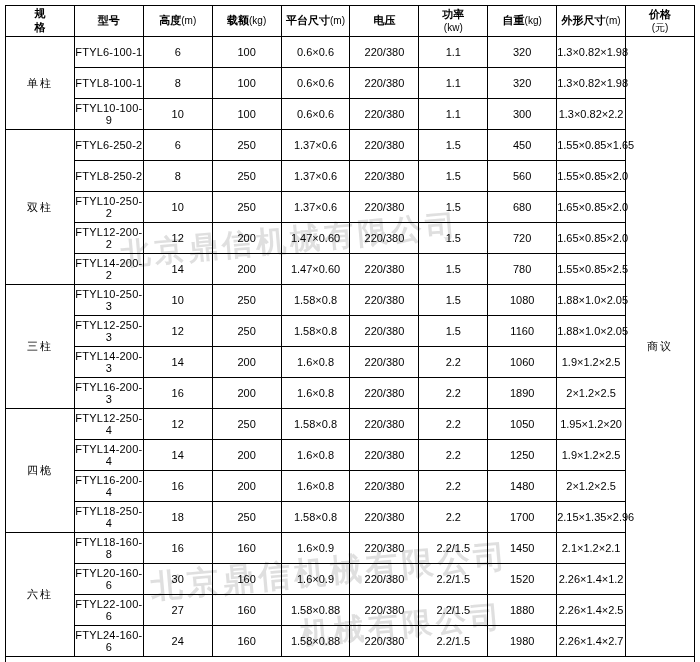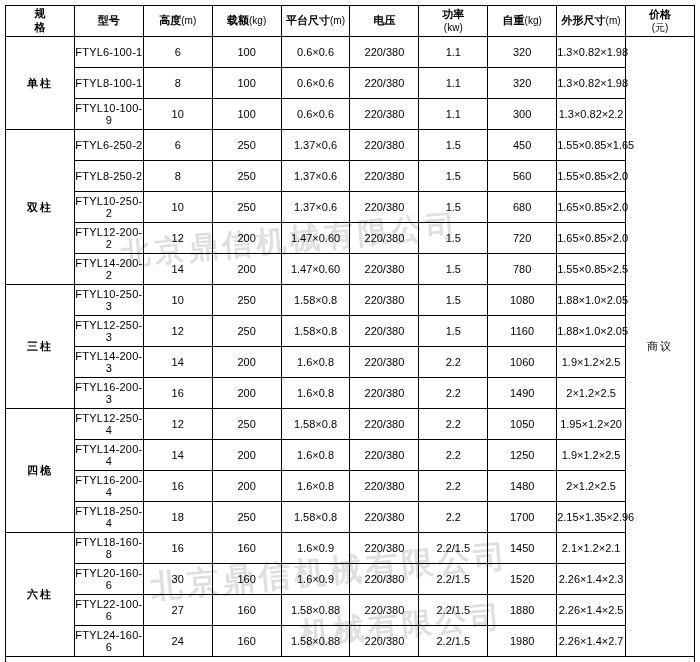--- a/index.html
+++ b/index.html
@@ -43,21 +43,21 @@
     font-weight: bold;
     font-size: 12px;
     height: 46px;
     line-height: 1.25;
   }
   thead td .sub {
     font-size: 10px;
     font-weight: normal;
   }
   td.group {
-    font-weight: bold;
+    font-weight: normal;
     font-size: 15px;
     letter-spacing: 2px;
     width: 34px;
   }
   td.group span {
     display: inline-block;
     line-height: 1.15;
   }
   td.price {
     font-weight: normal;
@@ -270,21 +270,21 @@
         <td>1060</td>
         <td>1.9×1.2×2.5</td>
       </tr>
       <tr>
         <td class="model">FTYL16-200-3</td>
         <td>16</td>
         <td>200</td>
         <td>1.6×0.8</td>
         <td>220/380</td>
         <td>2.2</td>
-        <td>1490</td>
+        <td>1890</td>
         <td>2×1.2×2.5</td>
       </tr>
 
       <tr>
         <td class="group" rowspan="4"><span>四桅</span></td>
         <td class="model">FTYL12-250-4</td>
         <td>12</td>
         <td>250</td>
         <td>1.58×0.8</td>
         <td>220/380</td>
@@ -335,21 +335,21 @@
         <td>2.1×1.2×2.1</td>
       </tr>
       <tr>
         <td class="model">FTYL20-160-6</td>
         <td>30</td>
         <td>160</td>
         <td>1.6×0.9</td>
         <td>220/380</td>
         <td>2.2/1.5</td>
         <td>1520</td>
-        <td>2.26×1.4×2.3</td>
+        <td>2.26×1.4×1.2</td>
       </tr>
       <tr>
         <td class="model">FTYL22-100-6</td>
         <td>27</td>
         <td>160</td>
         <td>1.58×0.88</td>
         <td>220/380</td>
         <td>2.2/1.5</td>
         <td>1880</td>
         <td>2.26×1.4×2.5</td>

